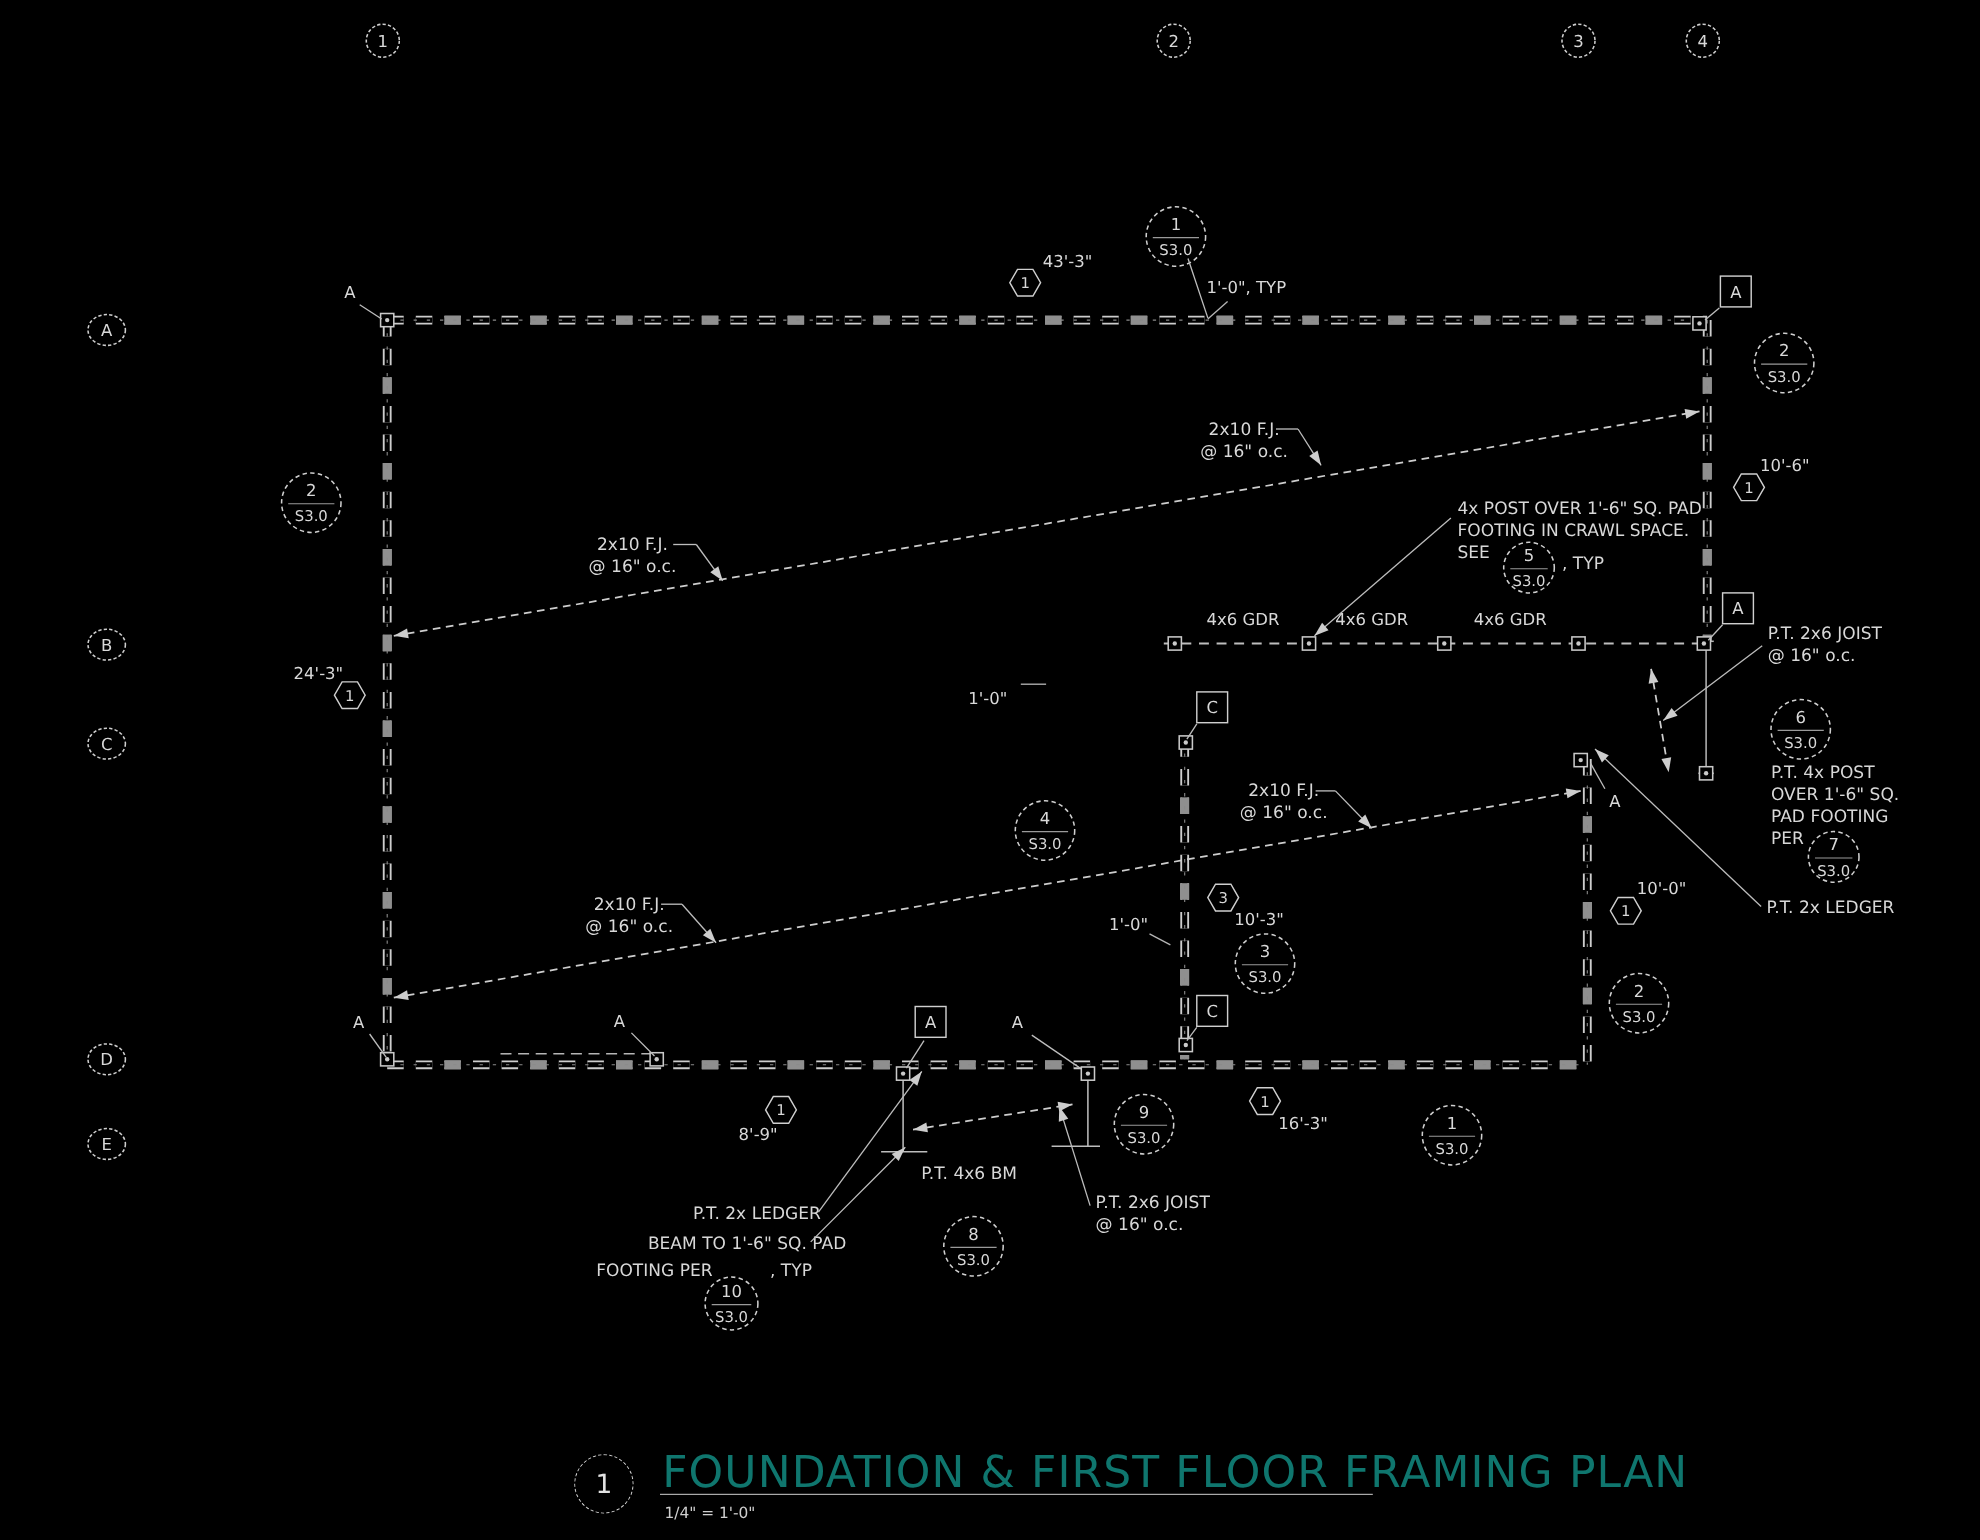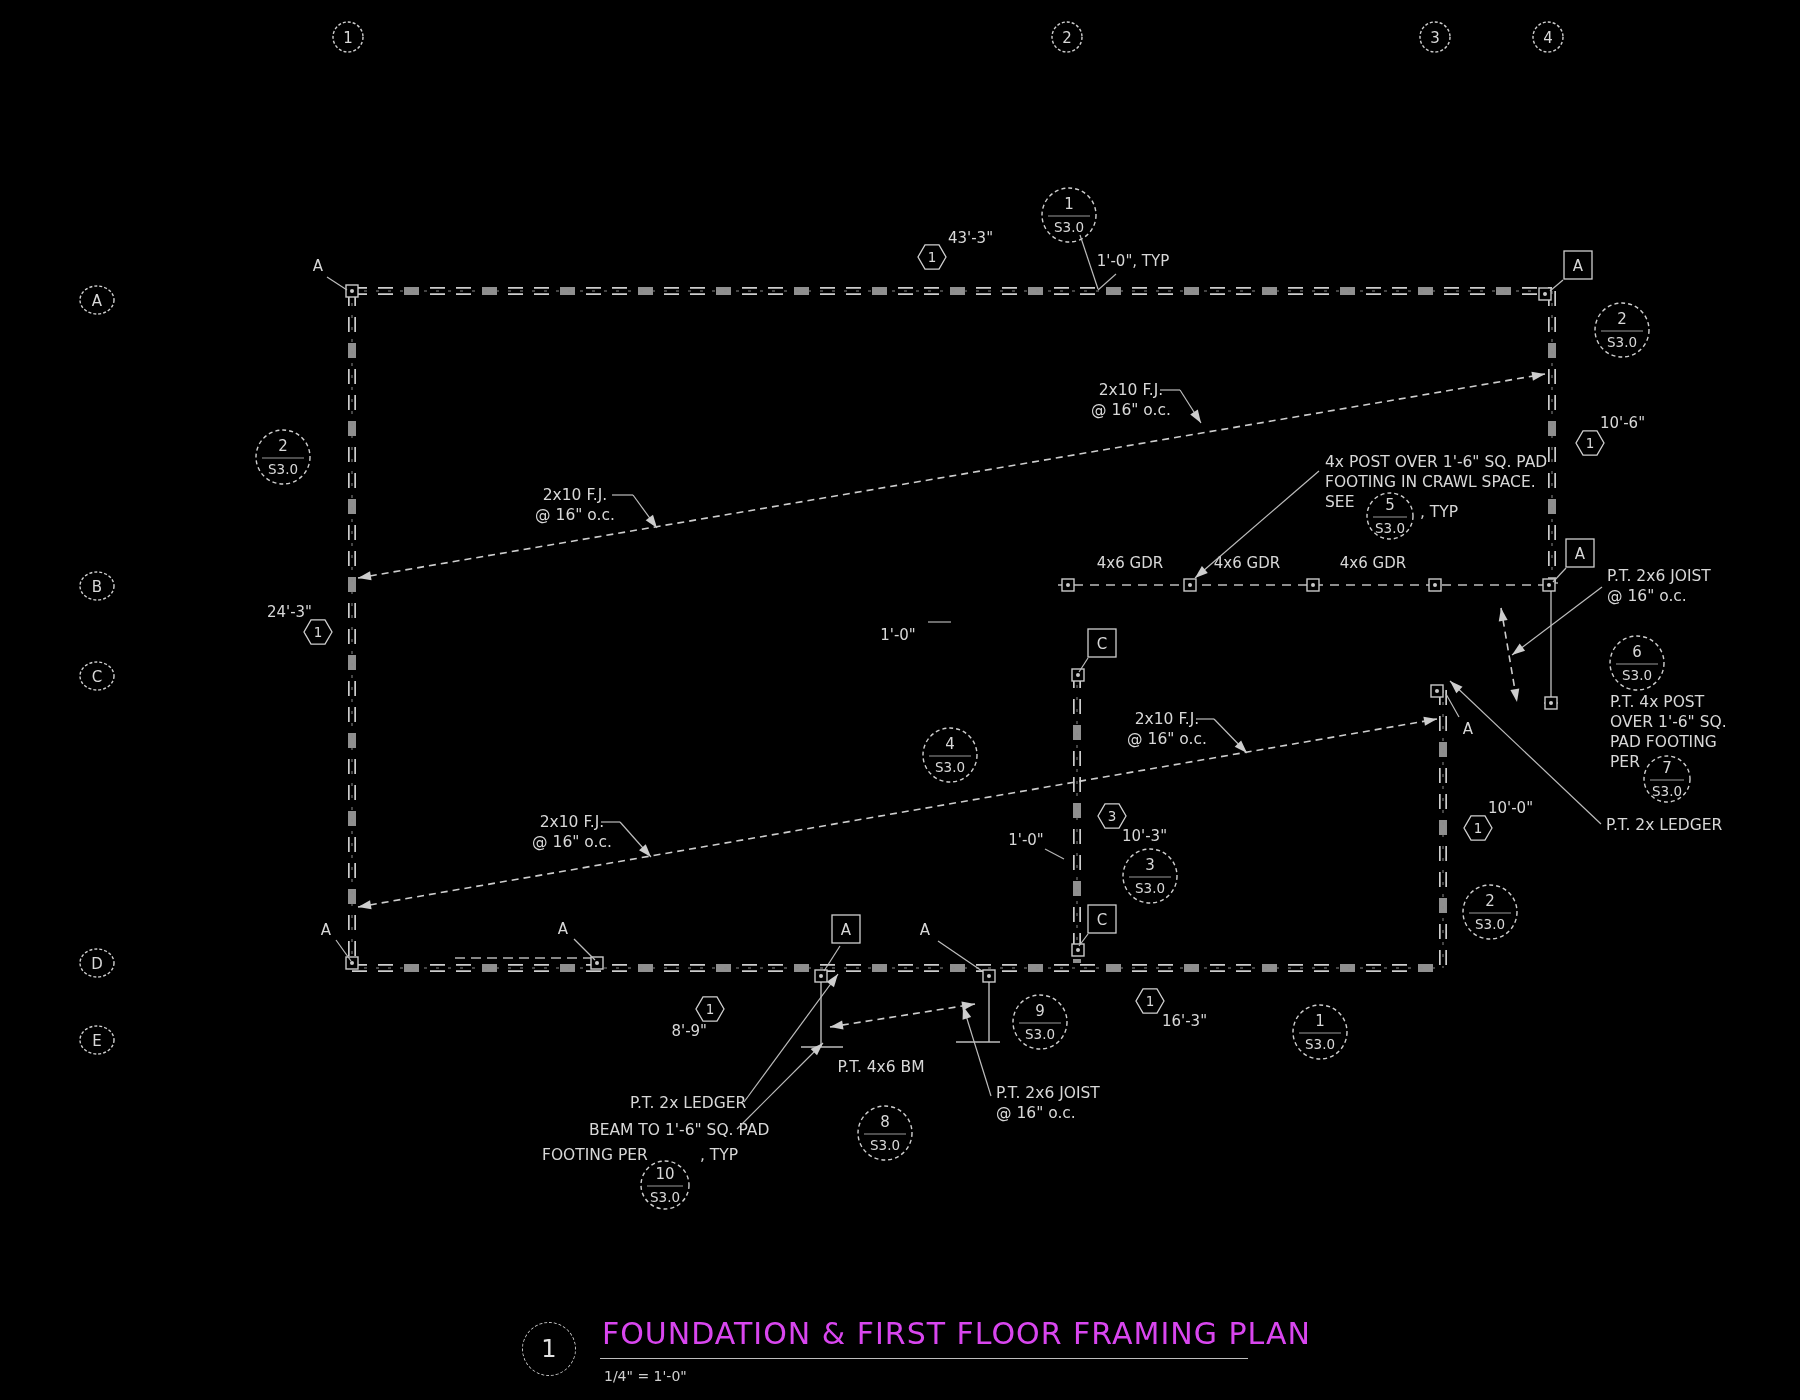--- a/index.html
+++ b/index.html
@@ -2,21 +2,21 @@
 <html><head>
 <meta charset="utf-8">
 <style>
   html,body{margin:0;padding:0;background:#000;}
   #stage{position:relative;width:1800px;height:1400px;background:#000;overflow:hidden;
          font-family:"DejaVu Sans",sans-serif;}
   svg{position:absolute;left:0;top:0;}
   #titleblock{position:absolute;left:522px;top:1316px;color:#d8d8d8;}
   #titleblock .num{position:absolute;left:0;top:6px;width:52px;height:52px;border:1.6px dashed #cfcfcf;
       border-radius:50%;display:flex;align-items:center;justify-content:center;font-size:24px;color:#e2e2e2;}
-  #titleblock .ttl{position:absolute;left:80px;top:0;width:900px;font-size:30px;letter-spacing:1px;color:#d946ef;white-space:nowrap;}
+  #titleblock .ttl{position:absolute;left:80px;top:0;width:900px;font-size:40px;letter-spacing:1px;color:#0f766e;white-space:nowrap;}
   #titleblock .rule{position:absolute;left:78px;top:42px;width:648px;border-top:1.5px solid #bdbdbd;}
   #titleblock .scl{position:absolute;left:82px;top:52px;font-size:14px;color:#cfcfcf;white-space:nowrap;}
 </style>
 </head>
 <body>
 
 <div id="stage">
   <svg id="plan" viewBox="0 0 1800 1400" width="1800" height="1400">
       <rect x="0" y="0" width="1800" height="1400" fill="#000000"></rect>
       <g>

